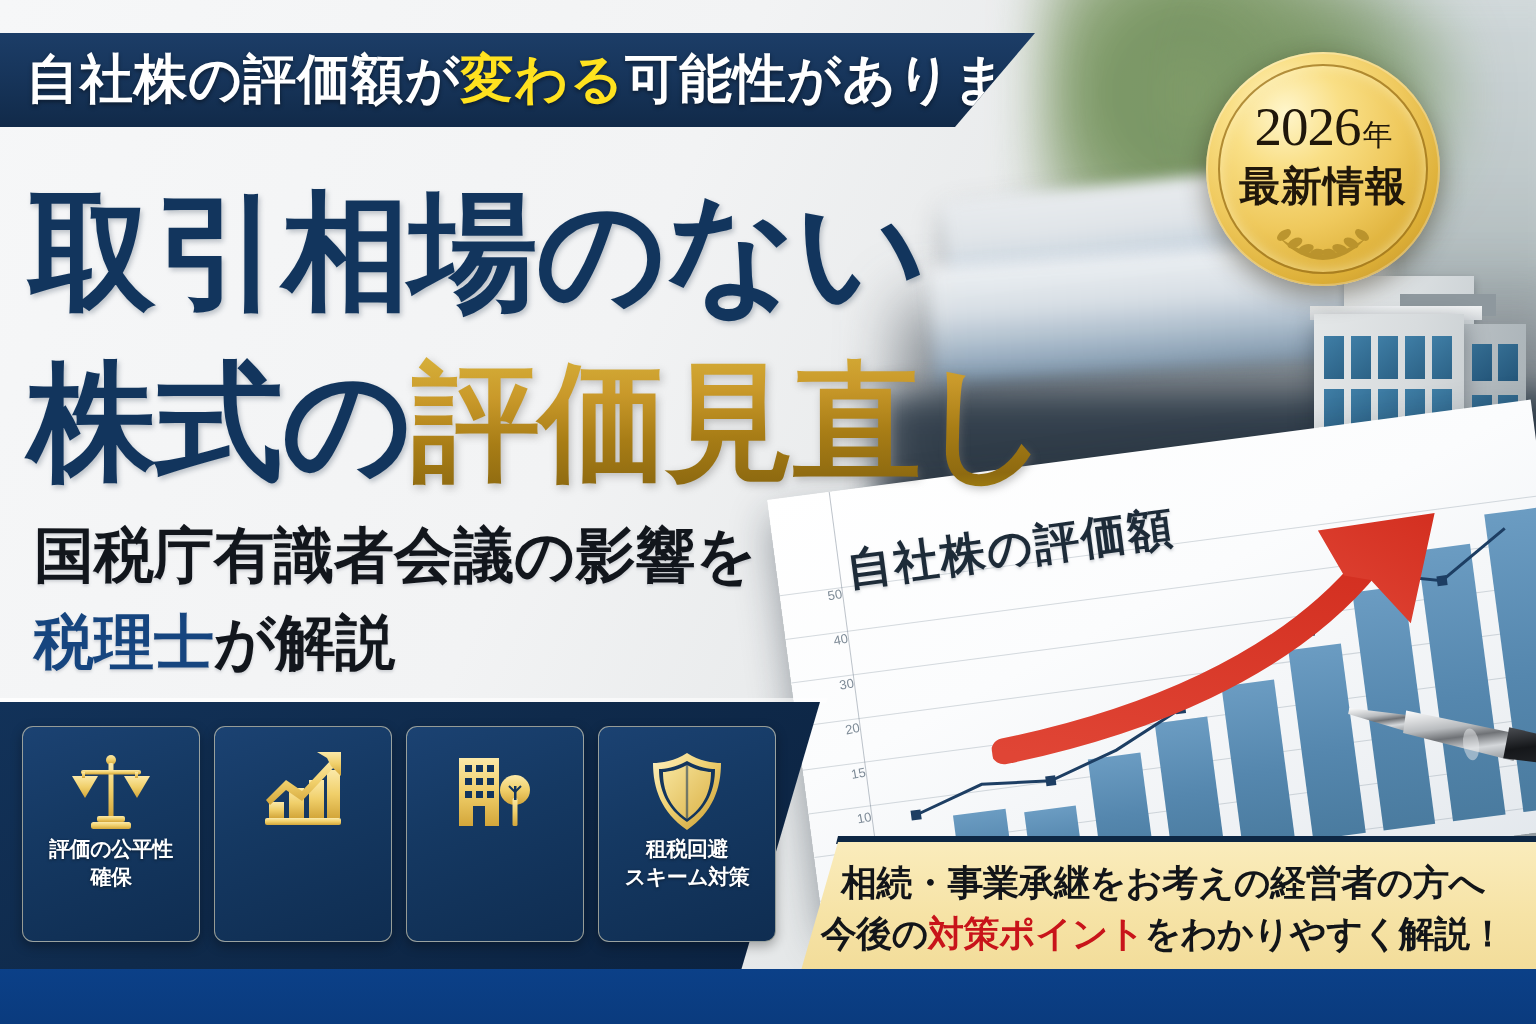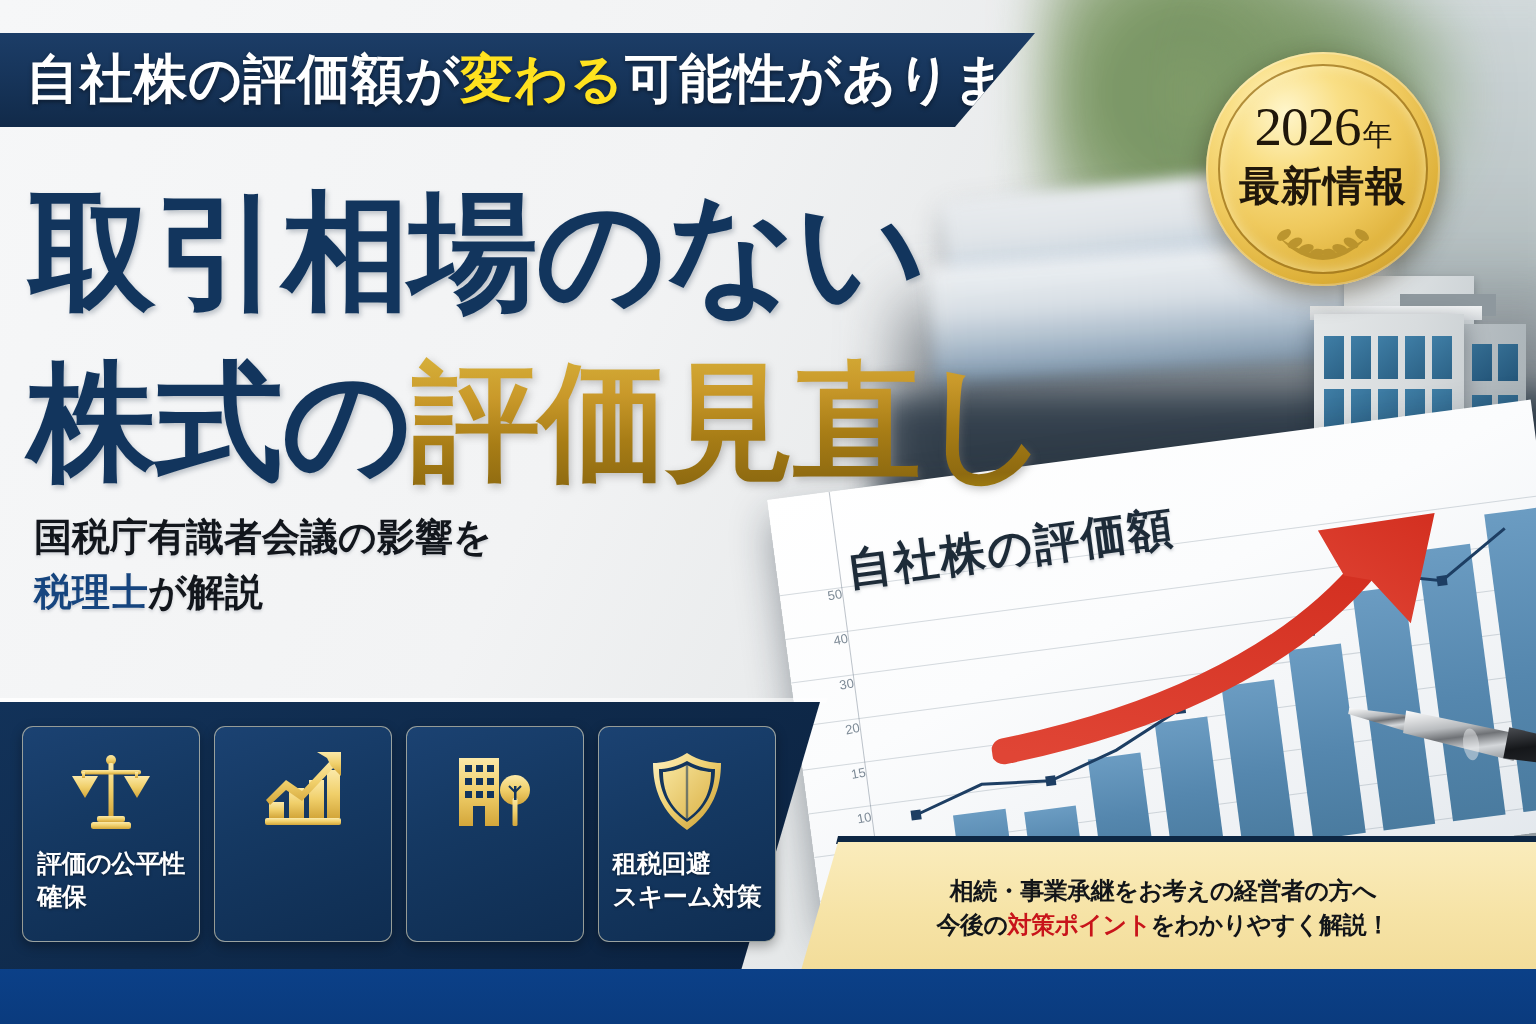--- a/index.html
+++ b/index.html
@@ -181,22 +181,22 @@
   .hl-navy { color:#12355d; text-shadow:2px 3px 5px rgba(120,130,145,.45); }
   .hl-gold {
     background:linear-gradient(178deg,#d8b23b 0%,#c9992a 30%,#a87d16 58%,#8e6a10 86%,#a4830f 100%);
     -webkit-background-clip:text; background-clip:text; color:transparent;
     text-shadow:none; filter:drop-shadow(2px 3px 4px rgba(120,120,120,.45));
   }
 
   
   .subtitle { position:absolute; left:34px; top:512px; }
   .sub-line {
-    font-family:Liberation Mono, monospace; font-weight:700;
-    font-size:38px; line-height:1.45; color:#12161c; white-space:nowrap;
+    font-family:Liberation Sans, sans-serif; font-weight:700;
+    font-size:60px; line-height:1.45; color:#12161c; white-space:nowrap;
     text-shadow:0 2px 3px rgba(150,155,165,.4);
   }
   .sub-line .navy { color:#16457f; }
 
   
   .bottom-panel {
     position:absolute; left:0; top:702px; width:828px; height:272px;
     background:linear-gradient(150deg,#123259 0%,#0f2a4b 45%,#0b2240 100%);
     clip-path:polygon(0 0, 100% 0, 100% 0, 88.5% 100%, 0 100%);
     clip-path:polygon(0 0, 820px 0, 740px 272px, 0 272px);
@@ -209,41 +209,41 @@
   .features { position:absolute; left:22px; top:726px; display:flex; gap:14px; }
   .feat {
     width:178px; height:216px; border-radius:11px;
     background:linear-gradient(160deg,#1b4272 0%,#153963 40%,#0f2d51 100%);
     border:1.5px solid rgba(232,222,190,.62);
     display:flex; flex-direction:column; align-items:center; justify-content:flex-start;
     padding-top:22px; box-shadow:0 4px 12px rgba(0,0,0,.32);
   }
   .feat-icon { width:86px; height:86px; display:flex; align-items:center; justify-content:center; }
   .feat-label {
-    margin-top:12px; text-align:left; color:#ffffff;
+    text-align:center; color:#ffffff;
     font-family:"Liberation Sans", sans-serif; font-weight:700;
-    font-size:25px; line-height:1.32; letter-spacing:-.5px;
+    font-size:21px; line-height:1.32; letter-spacing:-.5px;
     text-shadow:0 1px 3px rgba(0,0,0,.5);
   }
 
   
   .cream-banner {
     position:absolute; left:790px; top:842px; width:746px; height:132px;
     background:linear-gradient(180deg,#faecbc 0%,#f6e3a6 55%,#f2dc99 100%);
     clip-path:polygon(48px 0, 746px 0, 746px 132px, 10px 132px);
     display:flex; flex-direction:column; align-items:center; justify-content:center;
   }
   .cream-banner-edge {
     position:absolute; left:786px; top:836px; width:750px; height:8px;
     background:#0d2744;
     clip-path:polygon(52px 0, 750px 0, 750px 8px, 50px 8px);
   }
   .cream-line {
     font-family:"Liberation Sans", sans-serif; font-weight:700;
-    font-size:24px; line-height:1.42; color:#121519; white-space:nowrap;
+    font-size:36px; line-height:1.42; color:#121519; white-space:nowrap;
     letter-spacing:-.5px;
   }
   .cream-line .red { color:#c8141a; }
 
   
   .bottom-strip {
     position:absolute; left:0; bottom:0; width:1536px; height:55px;
     background:linear-gradient(180deg,#0b4088 0%,#0a3b7e 100%);
   }
 </style>

